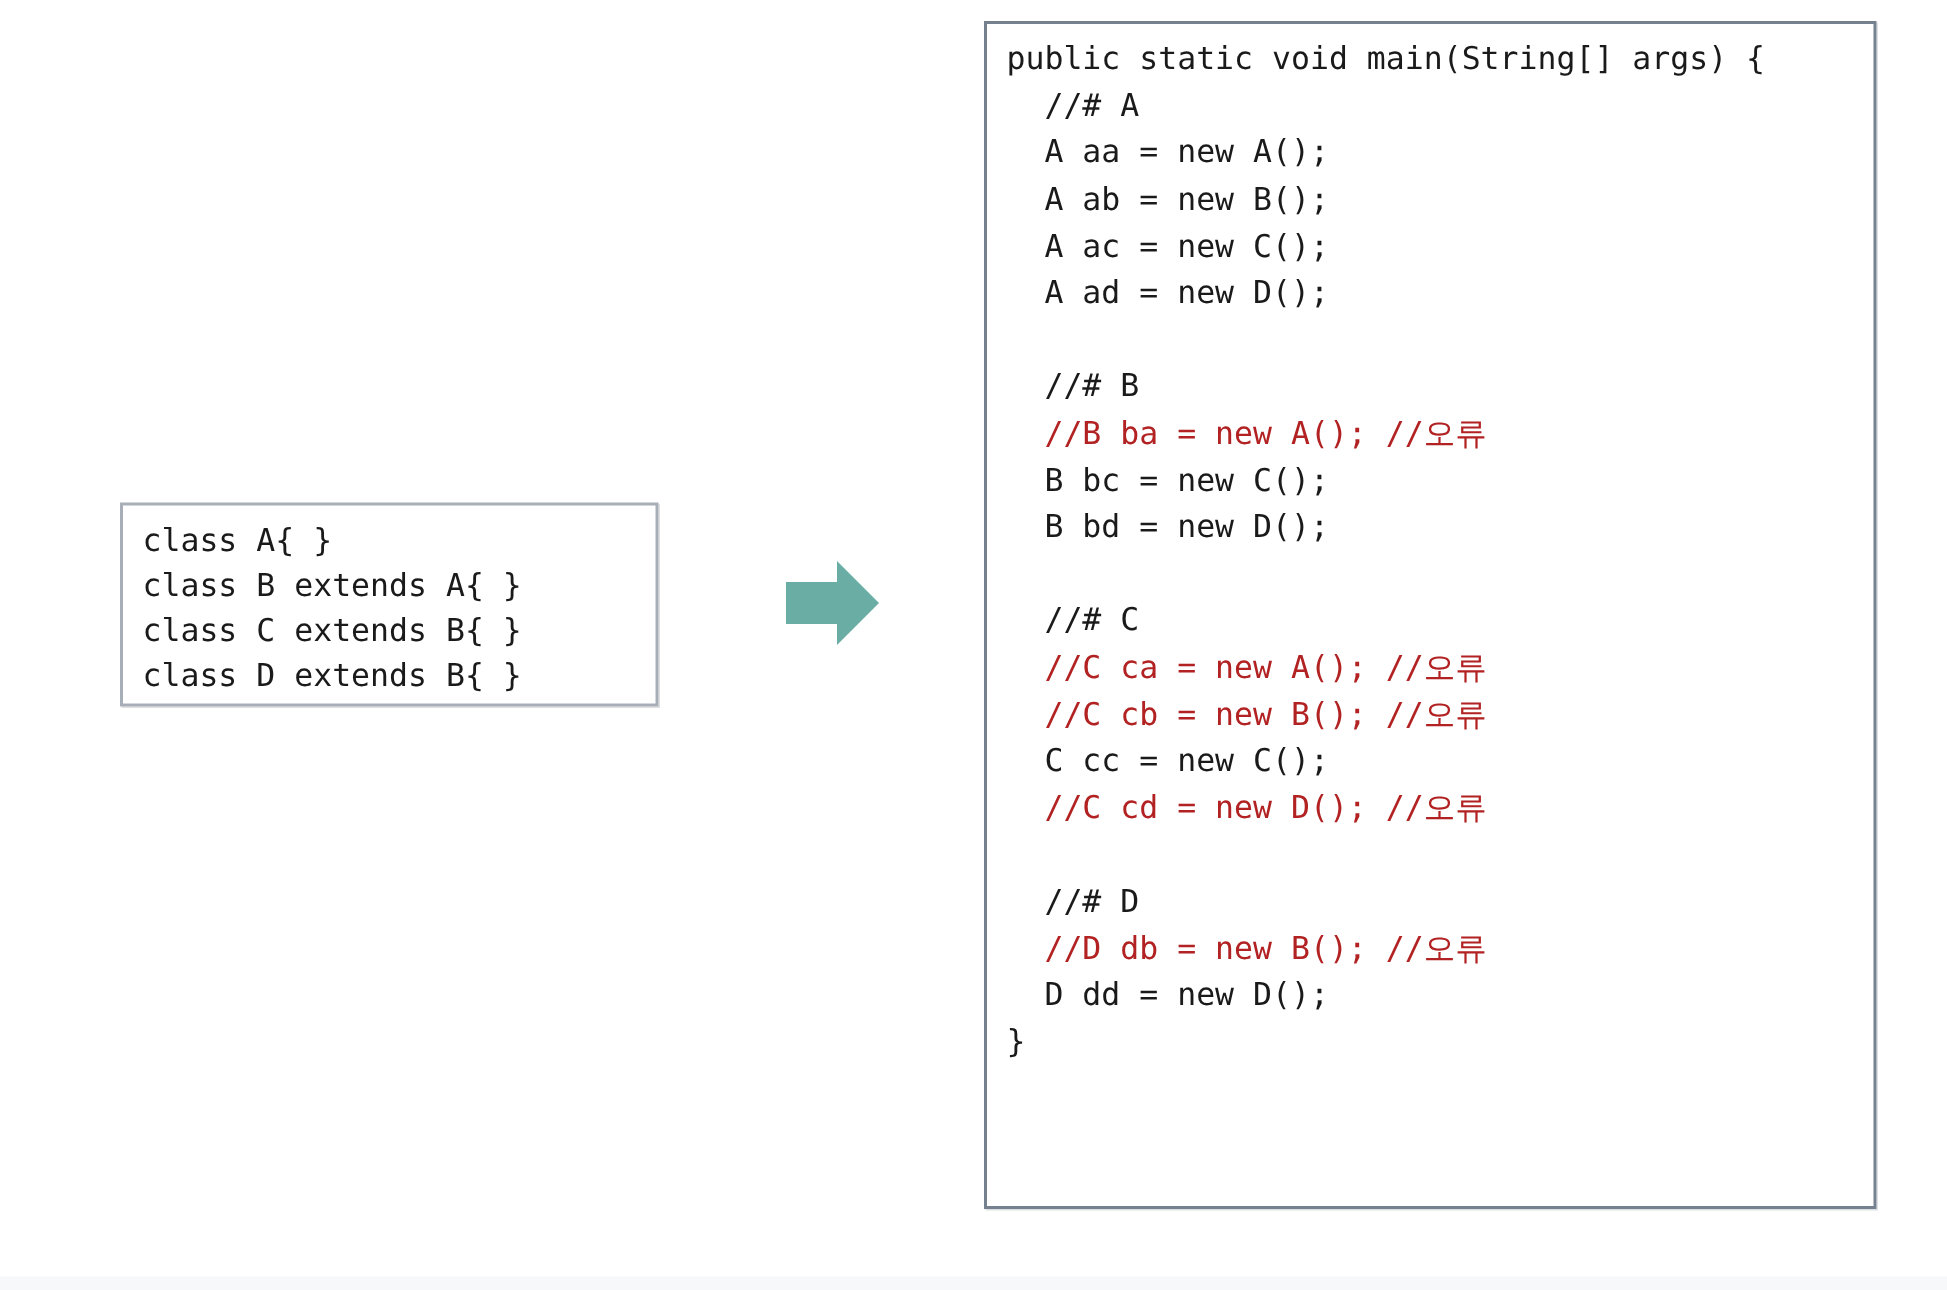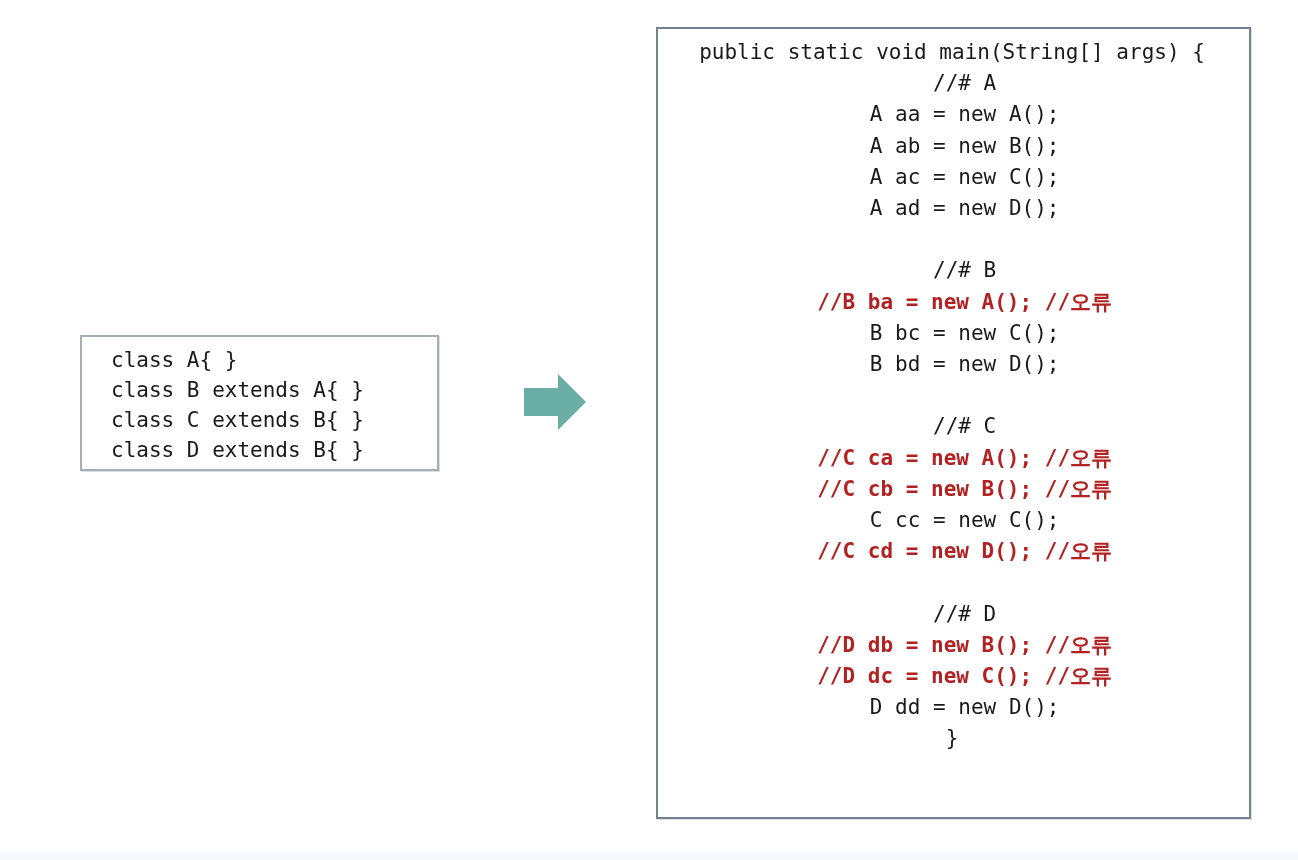--- a/index.html
+++ b/index.html
@@ -14,53 +14,51 @@
     background: var(--background, #ffffff);
     overflow: hidden;
   }
   .class-box {
     position: absolute;
     left: 80px; top: 335px;
     width: 359px; height: 136px;
     background: #ffffff;
     border: 2px solid var(--class-box-border, #a8aeb8);
     box-shadow: 1px 1px 0 rgba(120,130,145,0.25);
-    padding: 8px 0 0 29px;
+    padding: 8px 0 0 13px;
   }
   .class-box .code-line {
     font-size: 21px;
     line-height: 30px;
     white-space: pre;
     color: var(--code-text, #1a1a1a);
   }
   .arrow-wrap {
     position: absolute;
     left: 524px; top: 374px;
     width: 62px; height: 56px;
   }
   .code-box {
     position: absolute;
-    left: 656px; top: 27px;
+    left: 656px; top: 14px;
     width: 595px; height: 792px;
     background: #ffffff;
     border: 2px solid var(--code-box-border, #76818f);
     box-shadow: 1px 1px 0 rgba(120,130,145,0.25);
     padding: 8px 16px 0 13px;
     overflow: hidden;
-    text-align: center;
   }
   .code-box .code-line {
     font-size: 21px;
     line-height: 31.2px;
     white-space: pre;
     color: var(--code-text, #1a1a1a);
   }
   .code-box .code-line.error {
     color: var(--error-text, #b22222);
-    font-weight: bold;
   }
   .footer-strip {
     position: absolute;
     left: 0; bottom: 0;
     width: 100%; height: 9px;
     background: var(--footer-strip, #f7f8f9);
   }
 </style>
 </head>
 <body>
@@ -94,20 +92,19 @@
       <div class="code-line">  B bd = new D();</div>
       <div class="code-line">&nbsp;</div>
       <div class="code-line">  //# C</div>
       <div class="code-line error">  //C ca = new A(); //오류</div>
       <div class="code-line error">  //C cb = new B(); //오류</div>
       <div class="code-line">  C cc = new C();</div>
       <div class="code-line error">  //C cd = new D(); //오류</div>
       <div class="code-line">&nbsp;</div>
       <div class="code-line">  //# D</div>
       <div class="code-line error">  //D db = new B(); //오류</div>
-      <div class="code-line error">  //D dc = new C(); //오류</div>
       <div class="code-line">  D dd = new D();</div>
       <div class="code-line">}</div>
     </div>
 
   <div class="footer-strip"></div>
 
 </div>
 
 </body></html>

